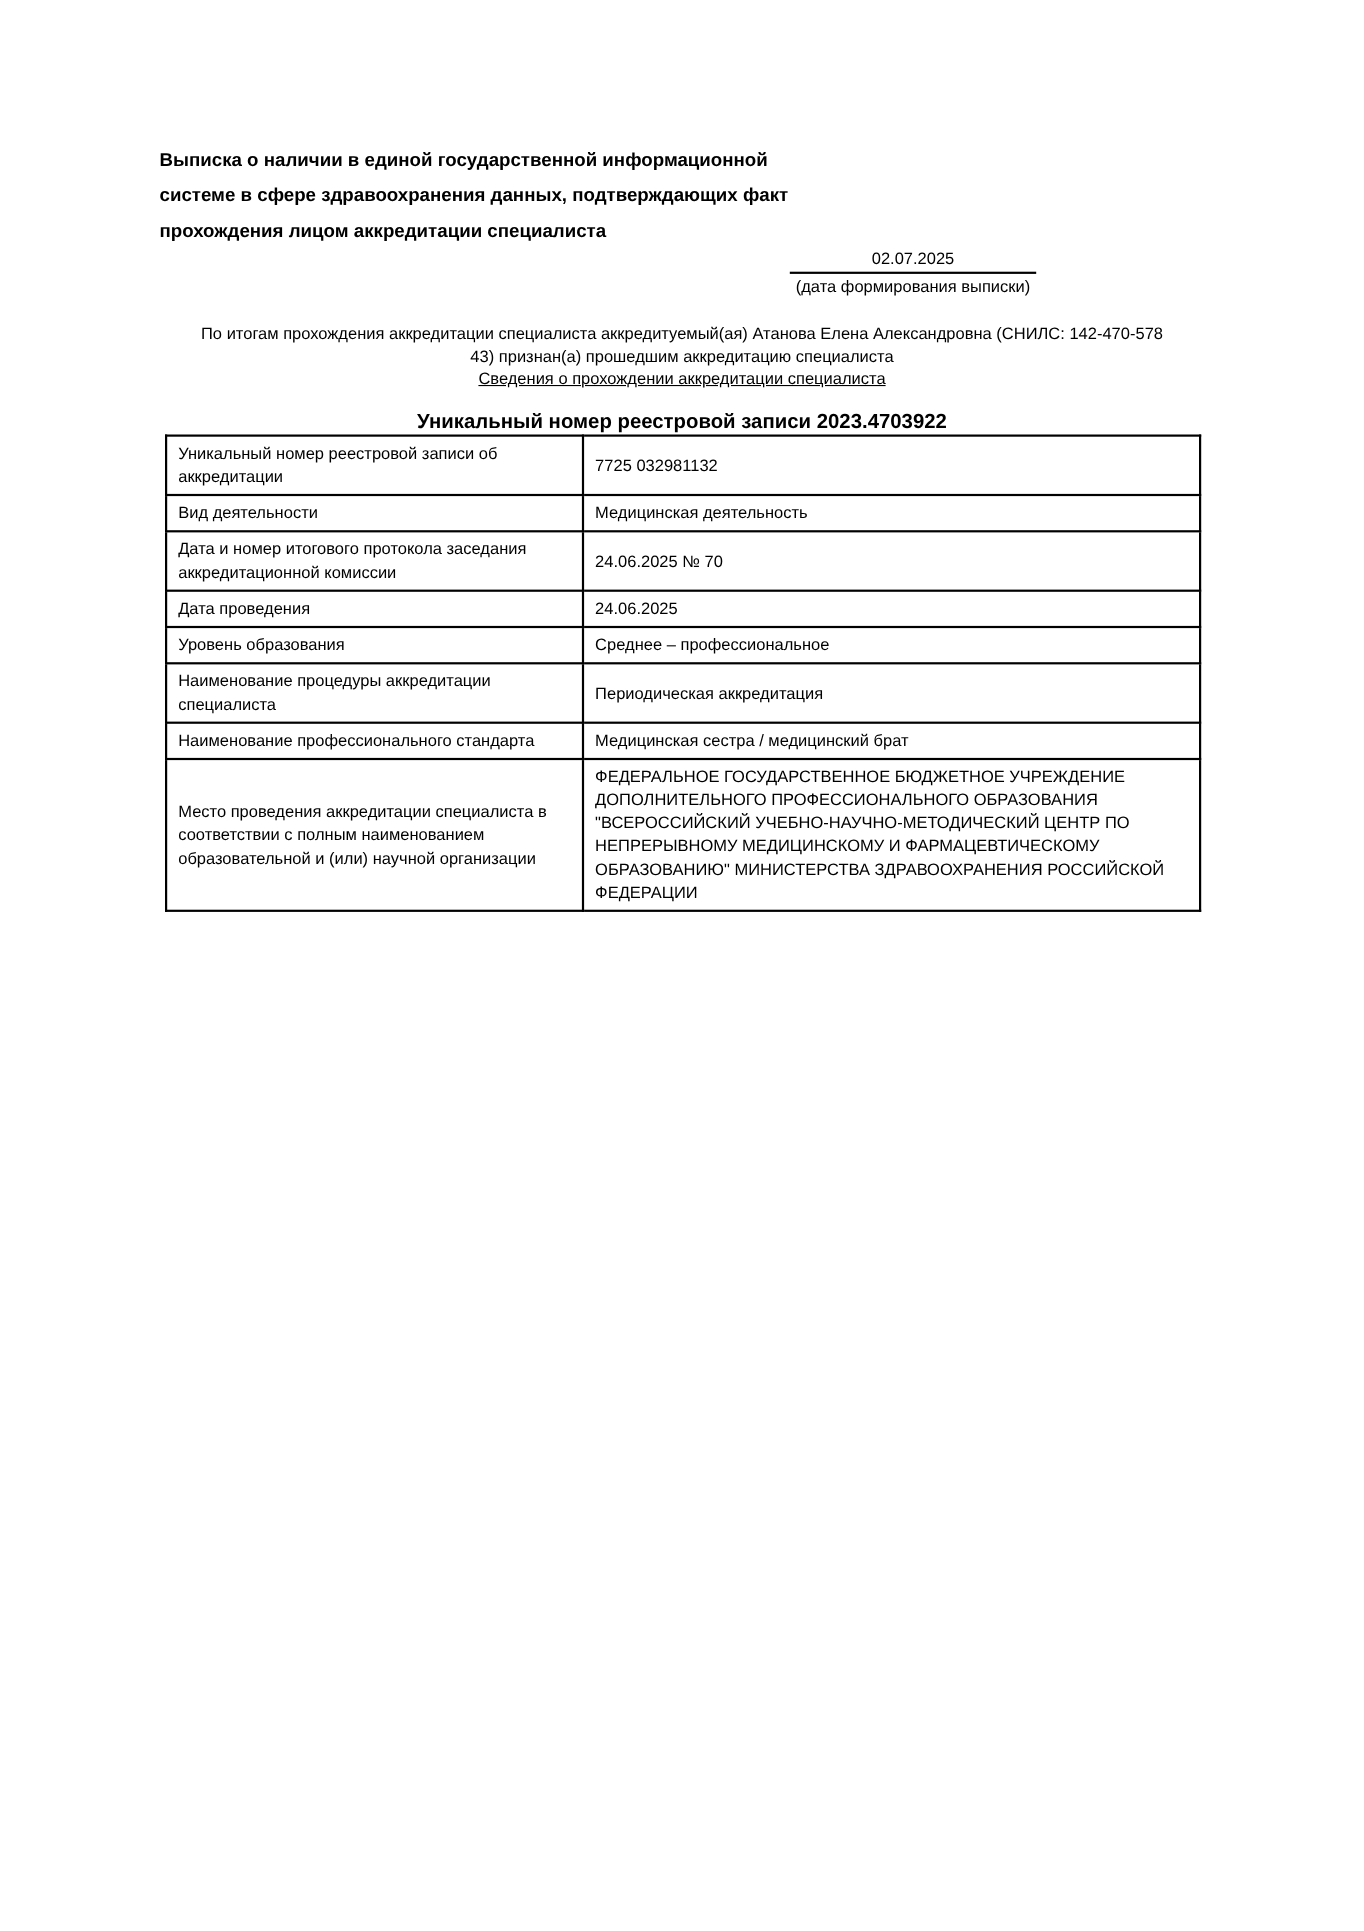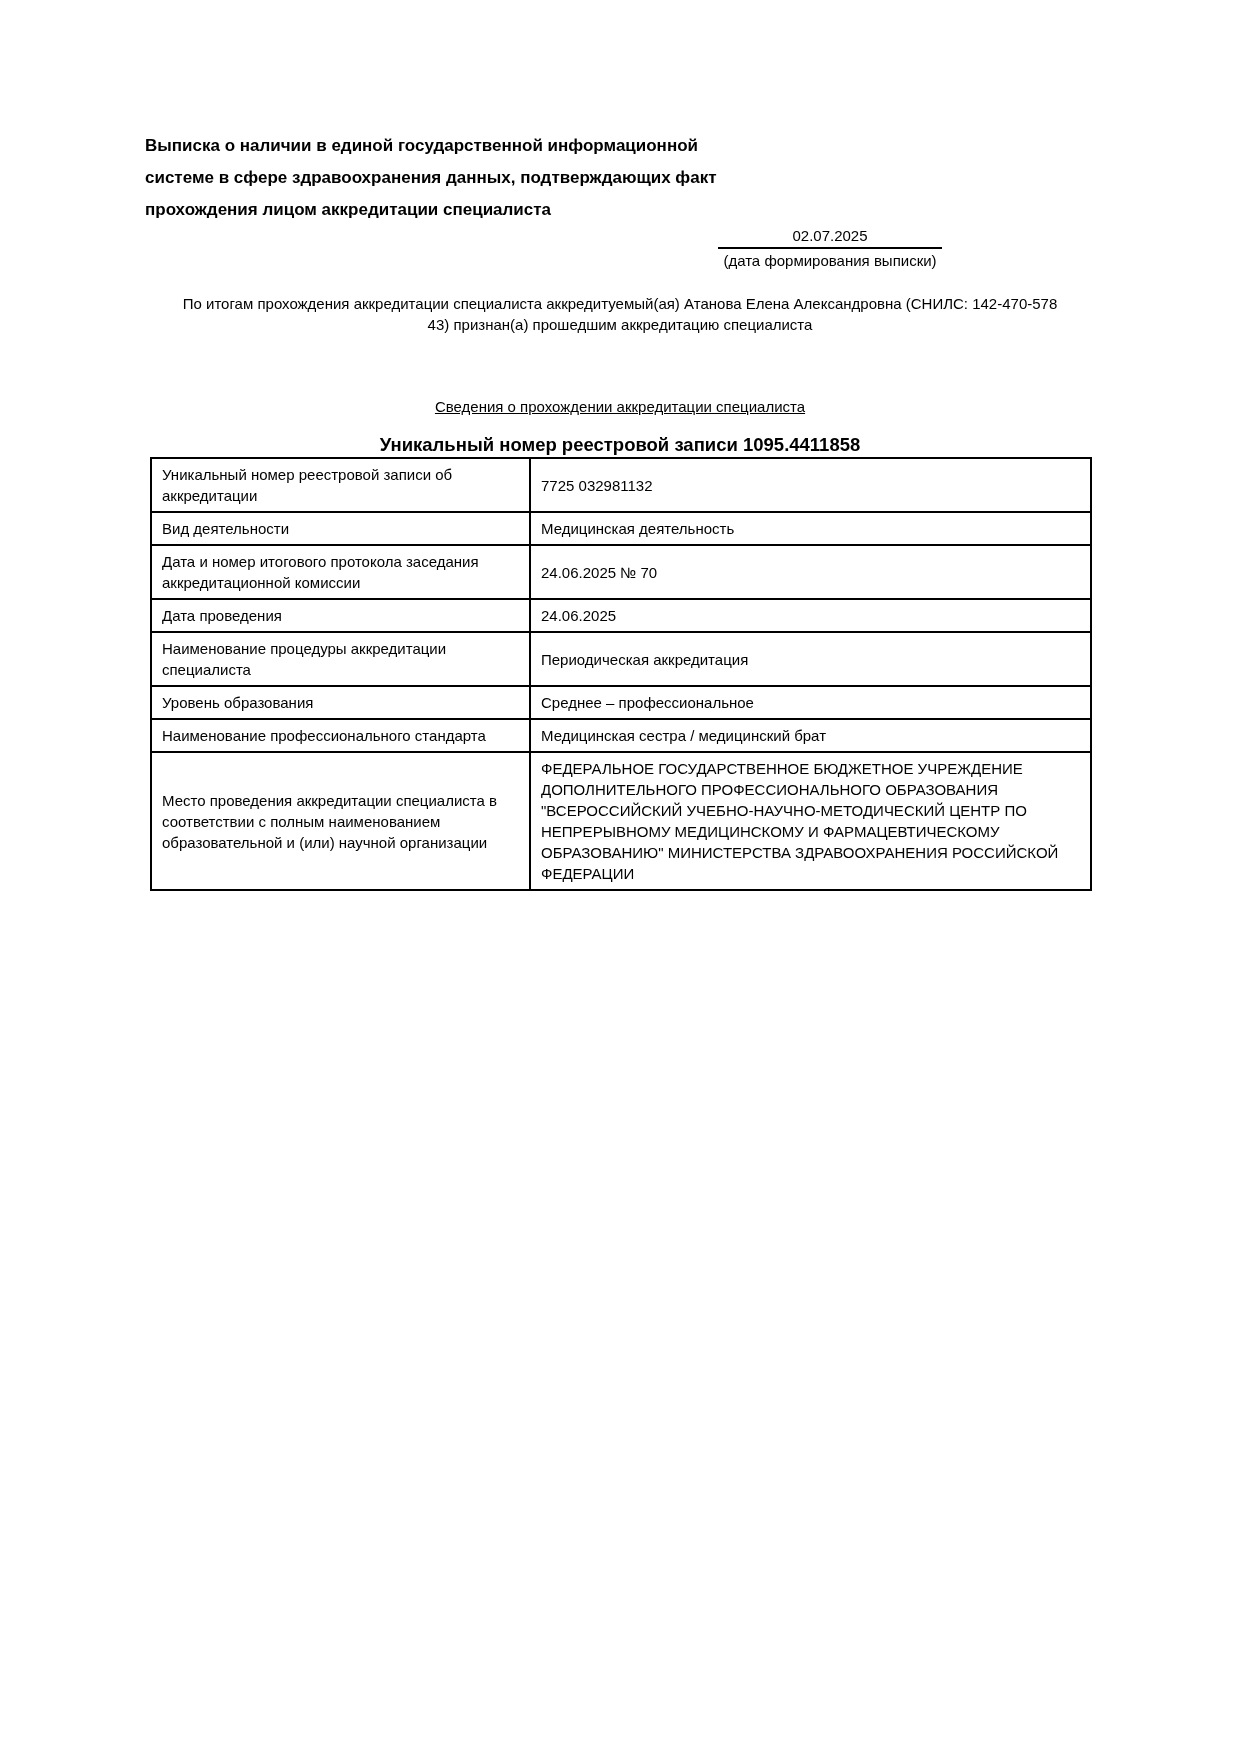--- a/index.html
+++ b/index.html
@@ -40,21 +40,20 @@
   .date-caption {
     padding-top: 2px;
   }
   .intro {
     margin-top: 22px;
     text-align: center;
     font-size: 15px;
     line-height: 21px;
   }
   .section-heading {
-    margin-top: 62px;
     text-align: center;
     font-size: 15px;
     line-height: 20px;
     text-decoration: underline;
   }
   .record-heading {
     margin-top: 16px;
     text-align: center;
     font-size: 18.5px;
     font-weight: bold;
@@ -94,47 +93,47 @@
     <div class="date-caption">(дата формирования выписки)</div>
   </div>
 
   <div class="intro">
     <div>По итогам прохождения аккредитации специалиста аккредитуемый(ая) Атанова Елена Александровна (СНИЛС: 142-470-578</div>
     <div>43) признан(а) прошедшим аккредитацию специалиста</div>
   </div>
 
   <div class="section-heading">Сведения о прохождении аккредитации специалиста</div>
 
-  <div class="record-heading">Уникальный номер реестровой записи 1095.4411858</div>
+  <div class="record-heading">Уникальный номер реестровой записи 2023.4703922</div>
 
   <table class="acc-table">
     <tbody>
       <tr>
         <td class="label-cell">Уникальный номер реестровой записи об аккредитации</td>
         <td class="value-cell">7725 032981132</td>
       </tr>
       <tr>
         <td class="label-cell">Вид деятельности</td>
         <td class="value-cell">Медицинская деятельность</td>
       </tr>
       <tr>
         <td class="label-cell">Дата и номер итогового протокола заседания аккредитационной комиссии</td>
         <td class="value-cell">24.06.2025 № 70</td>
       </tr>
       <tr>
         <td class="label-cell">Дата проведения</td>
         <td class="value-cell">24.06.2025</td>
       </tr>
       <tr>
+        <td class="label-cell">Уровень образования</td>
+        <td class="value-cell">Среднее – профессиональное</td>
+      </tr>
+      <tr>
         <td class="label-cell">Наименование процедуры аккредитации специалиста</td>
         <td class="value-cell">Периодическая аккредитация</td>
-      </tr>
-      <tr>
-        <td class="label-cell">Уровень образования</td>
-        <td class="value-cell">Среднее – профессиональное</td>
       </tr>
       <tr>
         <td class="label-cell">Наименование профессионального стандарта</td>
         <td class="value-cell">Медицинская сестра / медицинский брат</td>
       </tr>
       <tr>
         <td class="label-cell">Место проведения аккредитации специалиста в соответствии с полным наименованием образовательной и (или) научной организации</td>
         <td class="value-cell">ФЕДЕРАЛЬНОЕ ГОСУДАРСТВЕННОЕ БЮДЖЕТНОЕ УЧРЕЖДЕНИЕ ДОПОЛНИТЕЛЬНОГО ПРОФЕССИОНАЛЬНОГО ОБРАЗОВАНИЯ "ВСЕРОССИЙСКИЙ УЧЕБНО-НАУЧНО-МЕТОДИЧЕСКИЙ ЦЕНТР ПО НЕПРЕРЫВНОМУ МЕДИЦИНСКОМУ И ФАРМАЦЕВТИЧЕСКОМУ ОБРАЗОВАНИЮ" МИНИСТЕРСТВА ЗДРАВООХРАНЕНИЯ РОССИЙСКОЙ ФЕДЕРАЦИИ</td>
       </tr>
     </tbody>

